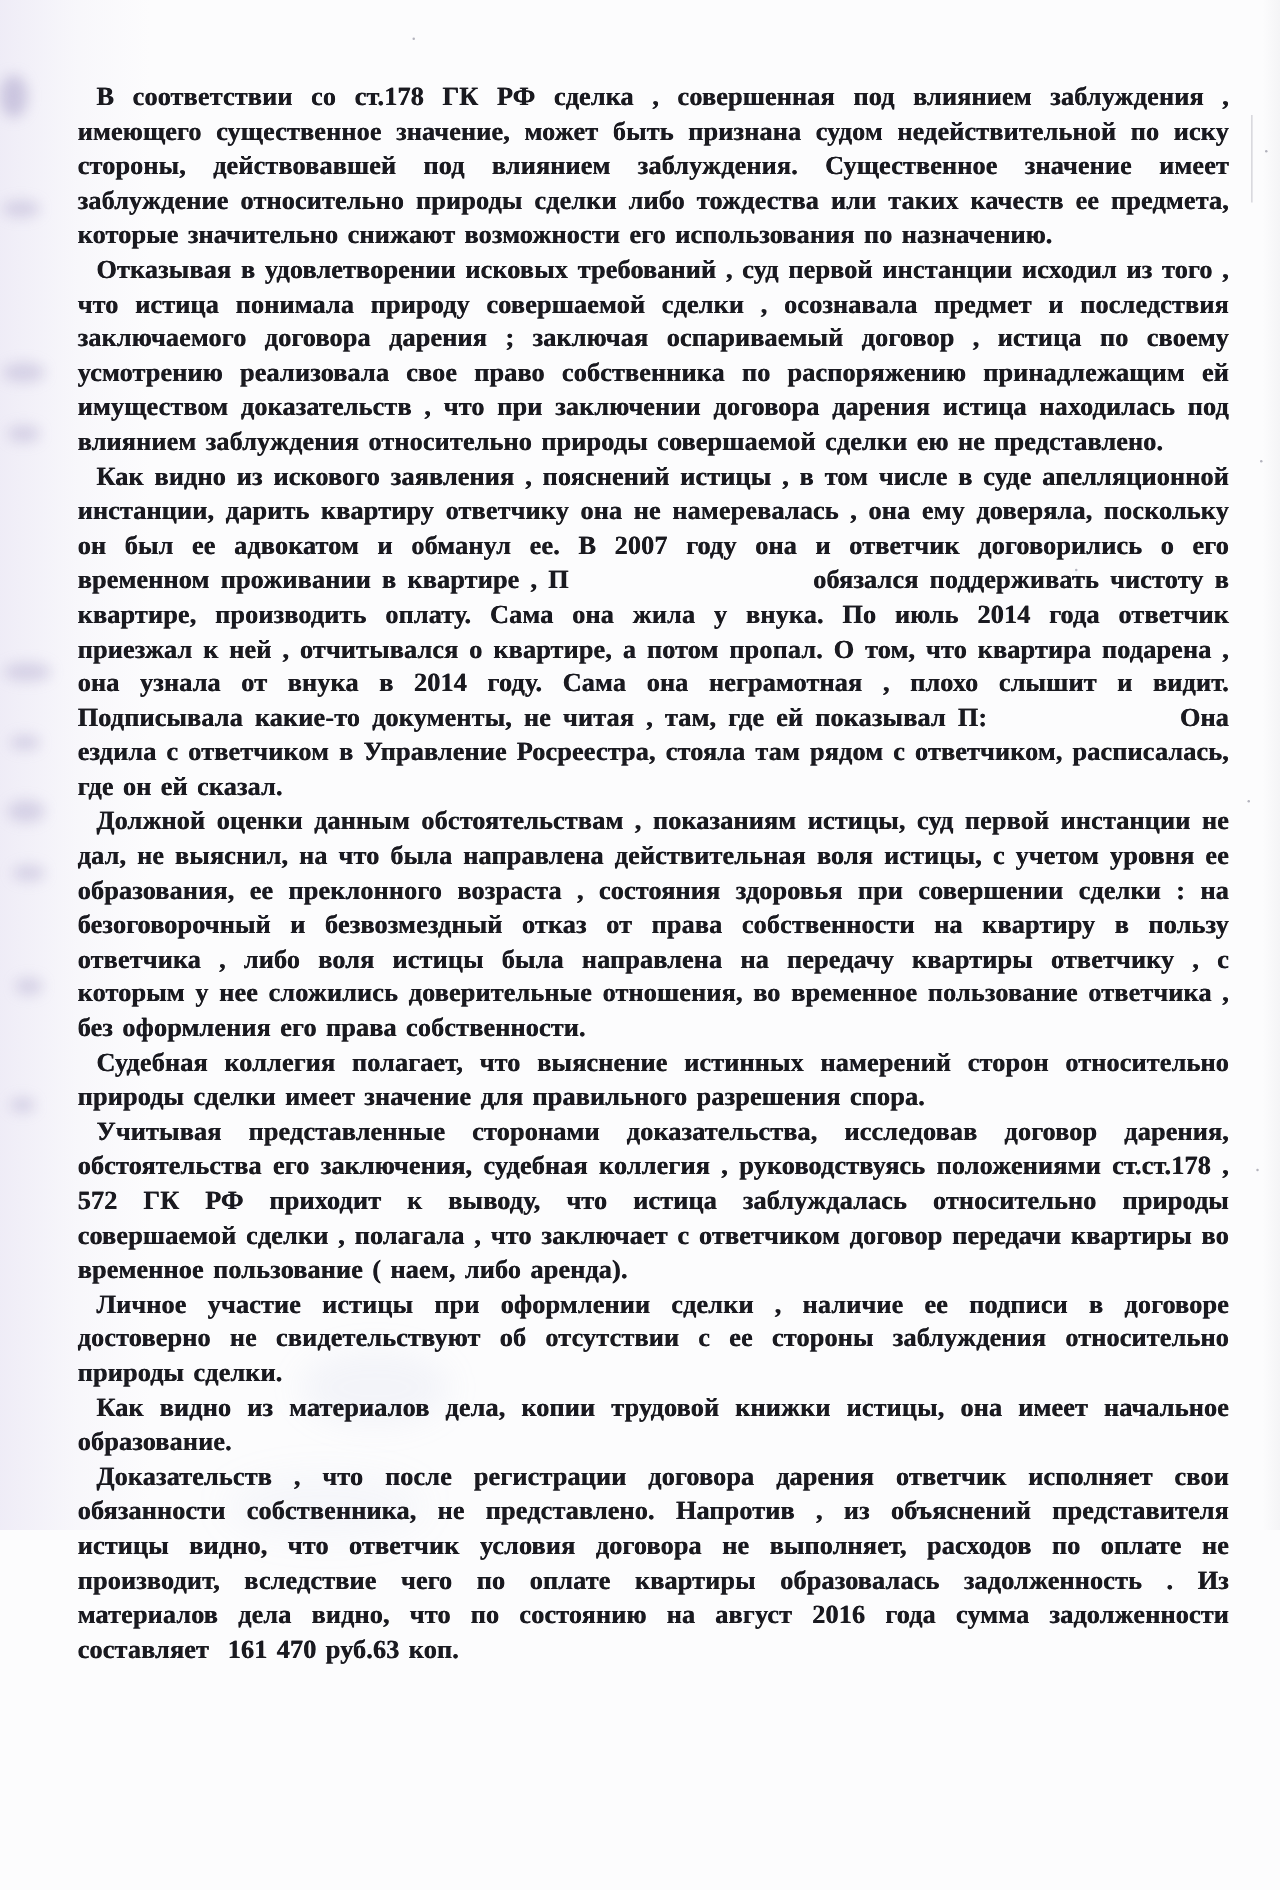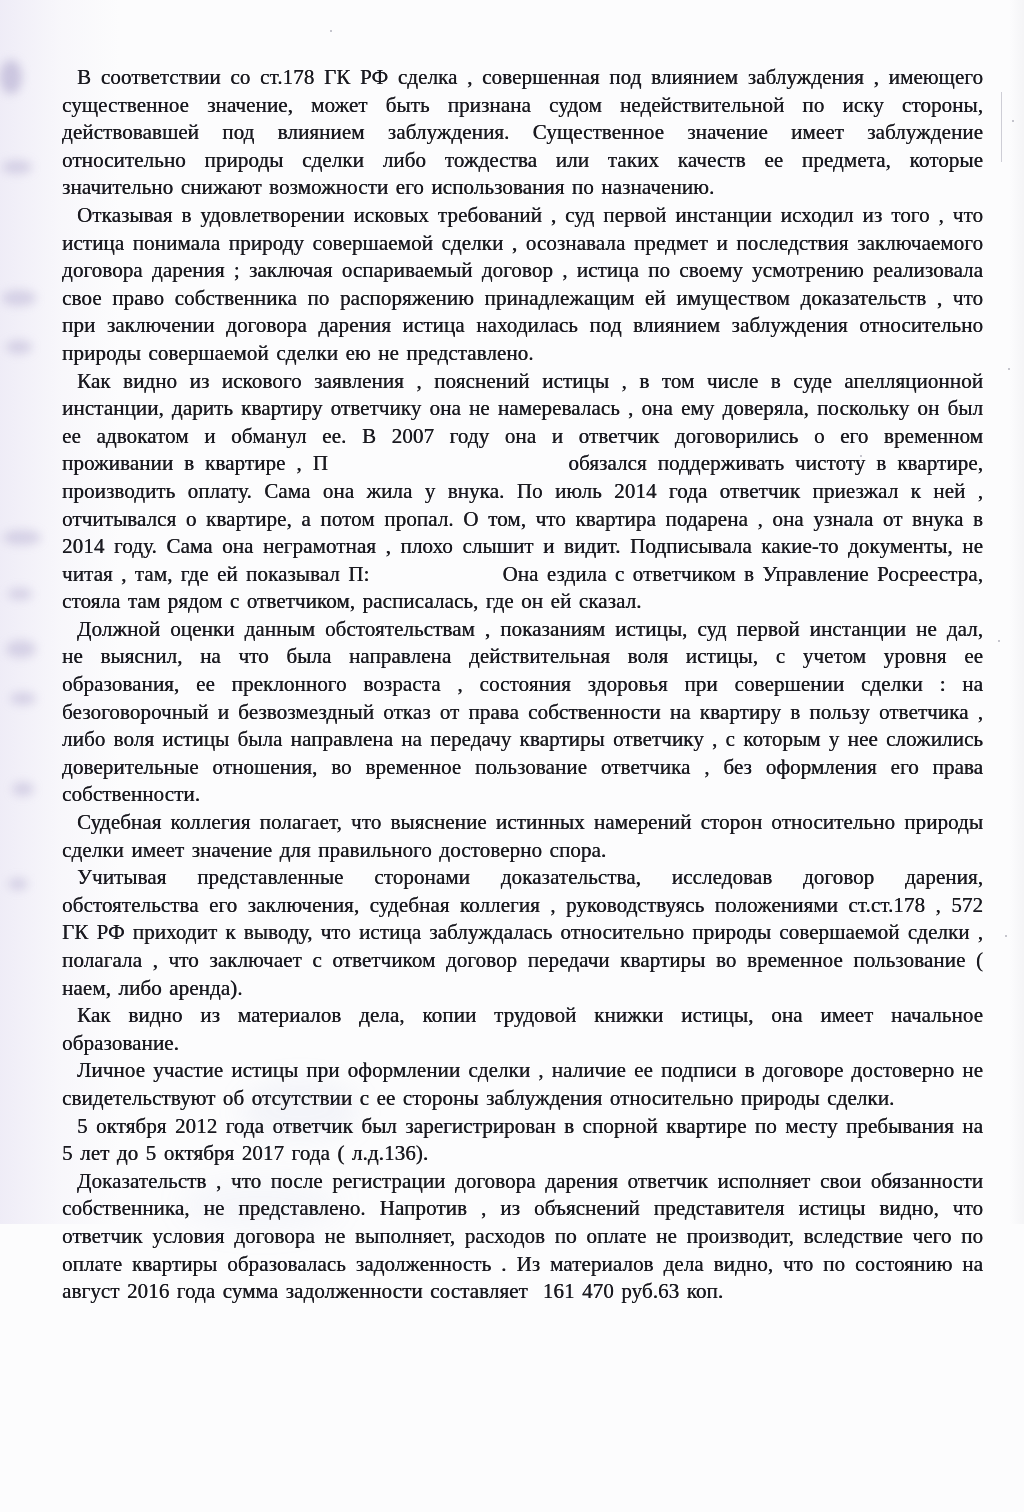--- a/index.html
+++ b/index.html
@@ -13,20 +13,21 @@
   }
   .page {
     position: absolute;
     inset: 0;
     width: 1024px;
     height: 1224px;
     background:
       linear-gradient(90deg, rgba(208,200,232,0.30) 0px, rgba(208,200,232,0.10) 60px, rgba(208,200,232,0.0) 120px),
       linear-gradient(270deg, rgba(190,190,200,0.12) 0px, rgba(190,190,200,0.0) 14px),
       #fcfcfd;
+    font-weight: bold;
   }
   
   .smudge {
     position: absolute;
     border-radius: 50%;
     filter: blur(5px);
     background: rgba(148,138,188,0.30);
     pointer-events: none;
   }
   .speck {
@@ -89,21 +90,20 @@
   <div class="speck" style="left:860px;  top:455px;"></div>
   <div class="speck" style="left:330px;  top:30px;"></div>
 
   <div class="scan-line"></div>
 
   <div class="text-block" style="color: rgb(26, 26, 32);">
     <p>В соответствии со ст.178 ГК РФ сделка , совершенная под влиянием заблуждения , имеющего существенное значение, может быть признана судом недействительной по иску стороны, действовавшей под влиянием заблуждения. Существенное значение имеет заблуждение относительно природы сделки либо тождества или таких качеств ее предмета, которые значительно снижают возможности его использования по назначению.</p>
     <p>Отказывая в удовлетворении исковых требований , суд первой инстанции исходил из того , что истица понимала природу совершаемой сделки , осознавала предмет и последствия заключаемого договора дарения ; заключая оспариваемый договор , истица по своему усмотрению реализовала свое право собственника по распоряжению принадлежащим ей имуществом доказательств , что при заключении договора дарения истица находилась под влиянием заблуждения относительно природы совершаемой сделки ею не представлено.</p>
     <p>Как видно из искового заявления , пояснений истицы , в том числе в суде апелляционной инстанции, дарить квартиру ответчику она не намеревалась , она ему доверяла, поскольку он был ее адвокатом и обманул ее. В 2007 году она и ответчик договорились о его временном проживании в квартире , П&nbsp;&nbsp;&nbsp;&nbsp;&nbsp;&nbsp;&nbsp;&nbsp;&nbsp;&nbsp;&nbsp;&nbsp;&nbsp;&nbsp;&nbsp;&nbsp;&nbsp;&nbsp;&nbsp;&nbsp;&nbsp;&nbsp;обязался поддерживать чистоту в квартире, производить оплату. Сама она жила у внука. По июль 2014 года ответчик приезжал к ней , отчитывался о квартире, а потом пропал. О том, что квартира подарена , она узнала от внука в 2014 году. Сама она неграмотная , плохо слышит и видит. Подписывала какие-то документы, не читая , там, где ей показывал П:&nbsp;&nbsp;&nbsp;&nbsp;&nbsp;&nbsp;&nbsp;&nbsp;&nbsp;&nbsp;&nbsp;&nbsp;&nbsp;&nbsp;&nbsp;&nbsp;Она ездила с ответчиком в Управление Росреестра, стояла там рядом с ответчиком, расписалась, где он ей сказал.</p>
     <p>Должной оценки данным обстоятельствам , показаниям истицы, суд первой инстанции не дал, не выяснил, на что была направлена действительная воля истицы, с учетом уровня ее образования, ее преклонного возраста , состояния здоровья при совершении сделки : на безоговорочный и безвозмездный отказ от права собственности на квартиру в пользу ответчика , либо воля истицы была направлена на передачу квартиры ответчику , с которым у нее сложились доверительные отношения, во временное пользование ответчика , без оформления его права собственности.</p>
-    <p>Судебная коллегия полагает, что выяснение истинных намерений сторон относительно природы сделки имеет значение для правильного достоверно спора.</p>
+    <p>Судебная коллегия полагает, что выяснение истинных намерений сторон относительно природы сделки имеет значение для правильного разрешения спора.</p>
     <p>Учитывая представленные сторонами доказательства, исследовав договор дарения, обстоятельства его заключения, судебная коллегия , руководствуясь положениями ст.ст.178 , 572 ГК РФ приходит к выводу, что истица заблуждалась относительно природы совершаемой сделки , полагала , что заключает с ответчиком договор передачи квартиры во временное пользование ( наем, либо аренда).</p>
+    <p>Личное участие истицы при оформлении сделки , наличие ее подписи в договоре достоверно не свидетельствуют об отсутствии с ее стороны заблуждения относительно природы сделки.</p>
     <p>Как видно из материалов дела, копии трудовой книжки истицы, она имеет начальное образование.</p>
-    <p>Личное участие истицы при оформлении сделки , наличие ее подписи в договоре достоверно не свидетельствуют об отсутствии с ее стороны заблуждения относительно природы сделки.</p>
-    <p>5 октября 2012 года ответчик был зарегистрирован в спорной квартире по месту пребывания на 5 лет до 5 октября 2017 года ( л.д.136).</p>
     <p>Доказательств , что после регистрации договора дарения ответчик исполняет свои обязанности собственника, не представлено. Напротив , из объяснений представителя истицы видно, что ответчик условия договора не выполняет, расходов по оплате не производит, вследствие чего по оплате квартиры образовалась задолженность . Из материалов дела видно, что по состоянию на август 2016 года сумма задолженности составляет&nbsp;&nbsp;161 470 руб.63 коп.</p>
   </div>
 
 </div>
 
 </body></html>

